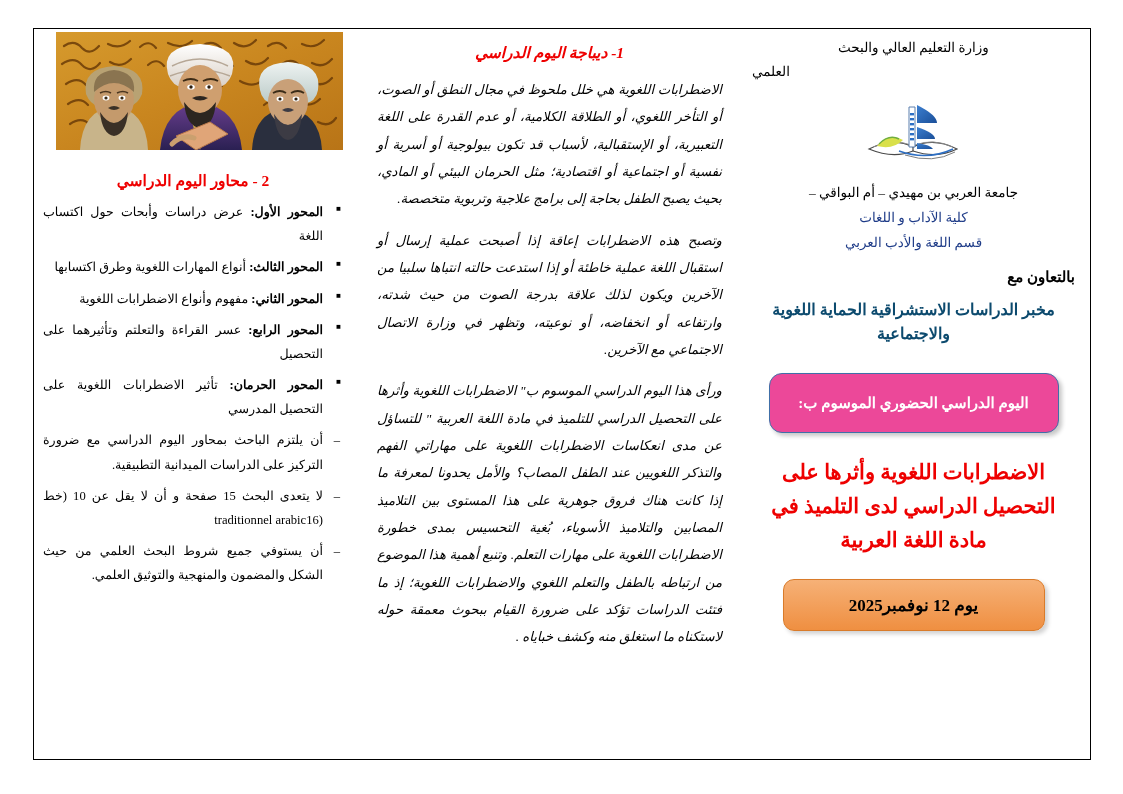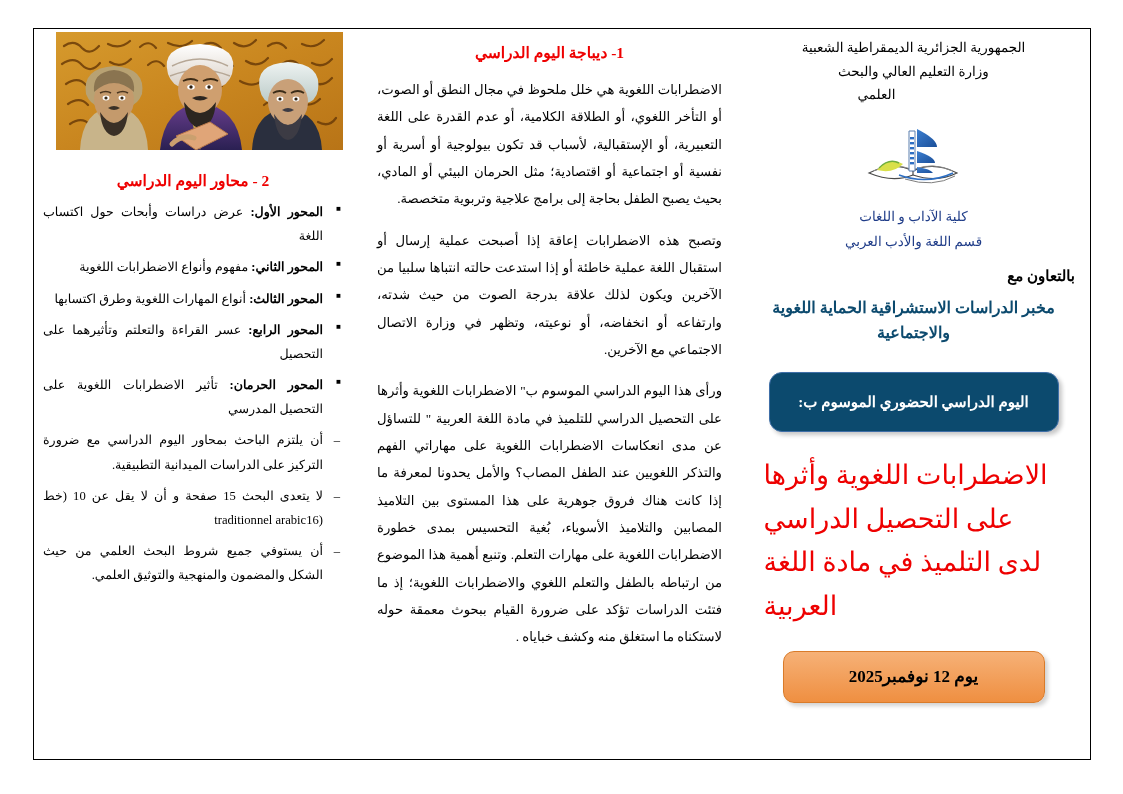--- a/index.html
+++ b/index.html
@@ -37,33 +37,33 @@
     box-sizing: border-box;
     display: flex;
     flex-direction: row-reverse;
     align-items: flex-start;
   }
   .col {
     box-sizing: border-box;
     height: 100%;
   }
   #col-right  { width: 330px; padding: 0px 20px 0 10px; }
-  #col-middle { width: 373px; padding: 10px 14px 4px 14px; }
+  #col-middle { width: 373px; padding: 10px 14px 4px 14px; font-style: italic; }
   #col-left   { width: 355px; padding: 8px 16px 0 16px; }
 
   
   .ministry-line {
     text-align: center;
     font-size: 13.5px;
     line-height: 1.75;
     color: #000;
     white-space: nowrap;
   }
   .ministry-line.tail {
-    text-align: center;
+    text-align: left;
     padding-right: 74px;
   }
 
   .logo-wrap {
     margin: 14px auto 12px auto;
     width: 110px;
     height: 72px;
     display: block;
   }
 
@@ -90,43 +90,43 @@
     color: #0c4a6e;
     line-height: 1.55;
     margin-top: 7px;
   }
 
   
   .blue-banner {
     margin: 26px auto 0 auto;
     width: 290px;
     min-height: 58px;
-    background: #0c4a6e;
+    background: #ec4899;
     border: 1.5px solid #3f6fa8;
     border-radius: 13px;
     box-shadow: 3px 3px 4px rgba(0,0,0,0.22);
     display: flex;
     align-items: center;
     justify-content: center;
     color: #ffffff;
     font-size: 15px;
     font-weight: bold;
     letter-spacing: .5px;
     padding: 20px 10px;
     box-sizing: border-box;
     text-align: center;
   }
 
   .red-title {
     margin: 22px auto 0 auto;
     width: 300px;
-    text-align: left;
+    text-align: center;
     color: #ee0000;
-    font-size: 27px;
-    font-weight: normal;
+    font-size: 21px;
+    font-weight: bold;
     line-height: 1.62;
   }
 
   .orange-banner {
     margin: 22px auto 0 auto;
     width: 262px;
     height: 52px;
     background: linear-gradient(#f6b177, #ef8f41);
     border: 1.6px solid #d97b2a;
     border-radius: 11px;
@@ -297,24 +297,24 @@
       </svg>
     </div>
 
     <div class="right-head">2 - محاور اليوم الدراسي</div>
 
     <ul class="axes">
       <li>
         <span class="axis-label">المحور الأول:</span><span> عرض دراسات وأبحات حول اكتساب اللغة</span>
       </li>
       <li>
+        <span class="axis-label">المحور الثالث:</span><span> أنواع المهارات اللغوية وطرق اكتسابها</span>
+      </li>
+      <li>
         <span class="axis-label">المحور الثاني:</span><span> مفهوم وأنواع الاضطرابات اللغوية</span>
-      </li>
-      <li>
-        <span class="axis-label">المحور الثالث:</span><span> أنواع المهارات اللغوية وطرق اكتسابها</span>
       </li>
       <li>
         <span class="axis-label">المحور الرابع:</span><span>   عسر القراءة والتعلتم وتأثيرهما على التحصيل</span>
       </li>
       <li>
         <span class="axis-label">المحور الحرمان:</span><span> تأثير الاضطرابات اللغوية على التحصيل المدرسي</span>
       </li>
     </ul>
 
 
@@ -332,21 +332,20 @@
   </div>
 
   <div class="col" id="col-middle">
     <div class="section-head">1- ديباجة  اليوم الدراسي</div>
     <p class="body-par">الاضطرابات اللغوية هي خلل ملحوظ في مجال النطق أو الصوت، أو التأخر اللغوي، أو الطلاقة الكلامية، أو عدم القدرة على اللغة التعبيرية، أو الإستقبالية، لأسباب قد تكون بيولوجية أو أسرية أو نفسية أو اجتماعية أو اقتصادية؛ مثل الحرمان البيئي أو المادي، بحيث يصبح الطفل بحاجة إلى برامج علاجية وتربوية متخصصة.</p>
     <p class="body-par">وتصبح هذه الاضطرابات إعاقة إذا أصبحت عملية إرسال أو استقبال اللغة عملية خاطئة أو إذا استدعت حالته انتباها سلبيا من الآخرين  ويكون لذلك علاقة بدرجة الصوت من حيث شدته، وارتفاعه أو انخفاضه، أو نوعيته، وتظهر في وزارة الاتصال الاجتماعي مع الآخرين.</p>
     <p class="body-par">ورأى هذا اليوم الدراسي الموسوم ب" الاضطرابات اللغوية وأثرها على التحصيل الدراسي للتلميذ في مادة اللغة العربية " للتساؤل عن مدى انعكاسات الاضطرابات اللغوية على مهاراتي الفهم والتذكر اللغويين عند الطفل المصاب؟ والأمل يحدونا لمعرفة ما إذا كانت هناك فروق جوهرية على هذا المستوى بين التلاميذ المصابين والتلاميذ الأسوياء، بُغية التحسيس بمدى خطورة الاضطرابات اللغوية على مهارات التعلم. وتنبع أهمية هذا الموضوع من ارتباطه بالطفل والتعلم اللغوي والاضطرابات اللغوية؛ إذ ما فتئت الدراسات تؤكد على ضرورة القيام ببحوث معمقة حوله لاستكناه ما استغلق منه وكشف خباياه .</p>
   </div>
 
   <div class="col" id="col-left">
-    <div class="ministry-line">الجمهورية الجزائرية الديمقراطية الشعبية</div>
     <div class="ministry-line">وزارة التعليم العالي والبحث</div>
     <div class="ministry-line tail">العلمي</div>
 
     <div class="logo-wrap">
       <svg width="110" height="72" viewBox="0 0 110 72" xmlns="http://www.w3.org/2000/svg">
         <defs>
           <linearGradient id="sailg" x1="0" y1="0" x2="1" y2="1">
             <stop offset="0%" stop-color="#3c7fd0"></stop>
             <stop offset="100%" stop-color="#1b4f99"></stop>
           </linearGradient>
@@ -370,20 +369,21 @@
           <rect x="51" y="41" width="4" height="2.4"></rect>
         </g>
         <path d="M58 8 q20 10 20 18 l-20 0z" fill="url(#sailg)"></path>
         <path d="M58 30 q18 6 18 12 l-18 0z" fill="url(#sailg)"></path>
         <path d="M58 46 q14 2 16 6 l-16 0z" fill="url(#sailg)"></path>
         <path d="M40 54 q28 10 54 -2" fill="none" stroke="#2d6fc4" stroke-width="1.6"></path>
         <path d="M46 58 q28 9 50 -3" fill="none" stroke="#7d7d7d" stroke-width="1"></path>
       </svg>
     </div>
 
+    <div class="uni-line">جامعة العربي بن مهيدي – أم البواقي –</div>
     <div class="uni-line blue">كلية الآداب و اللغات</div>
     <div class="uni-line blue">قسم اللغة والأدب العربي</div>
 
     <div class="collab">بالتعاون مع</div>
     <div class="lab-name">مخبر الدراسات الاستشراقية الحماية اللغوية والاجتماعية</div>
 
     <div class="blue-banner">اليوم الدراسي الحضوري الموسوم ب:</div>
 
     <div class="red-title">الاضطرابات اللغوية وأثرها على التحصيل الدراسي لدى التلميذ في مادة اللغة العربية</div>
 

